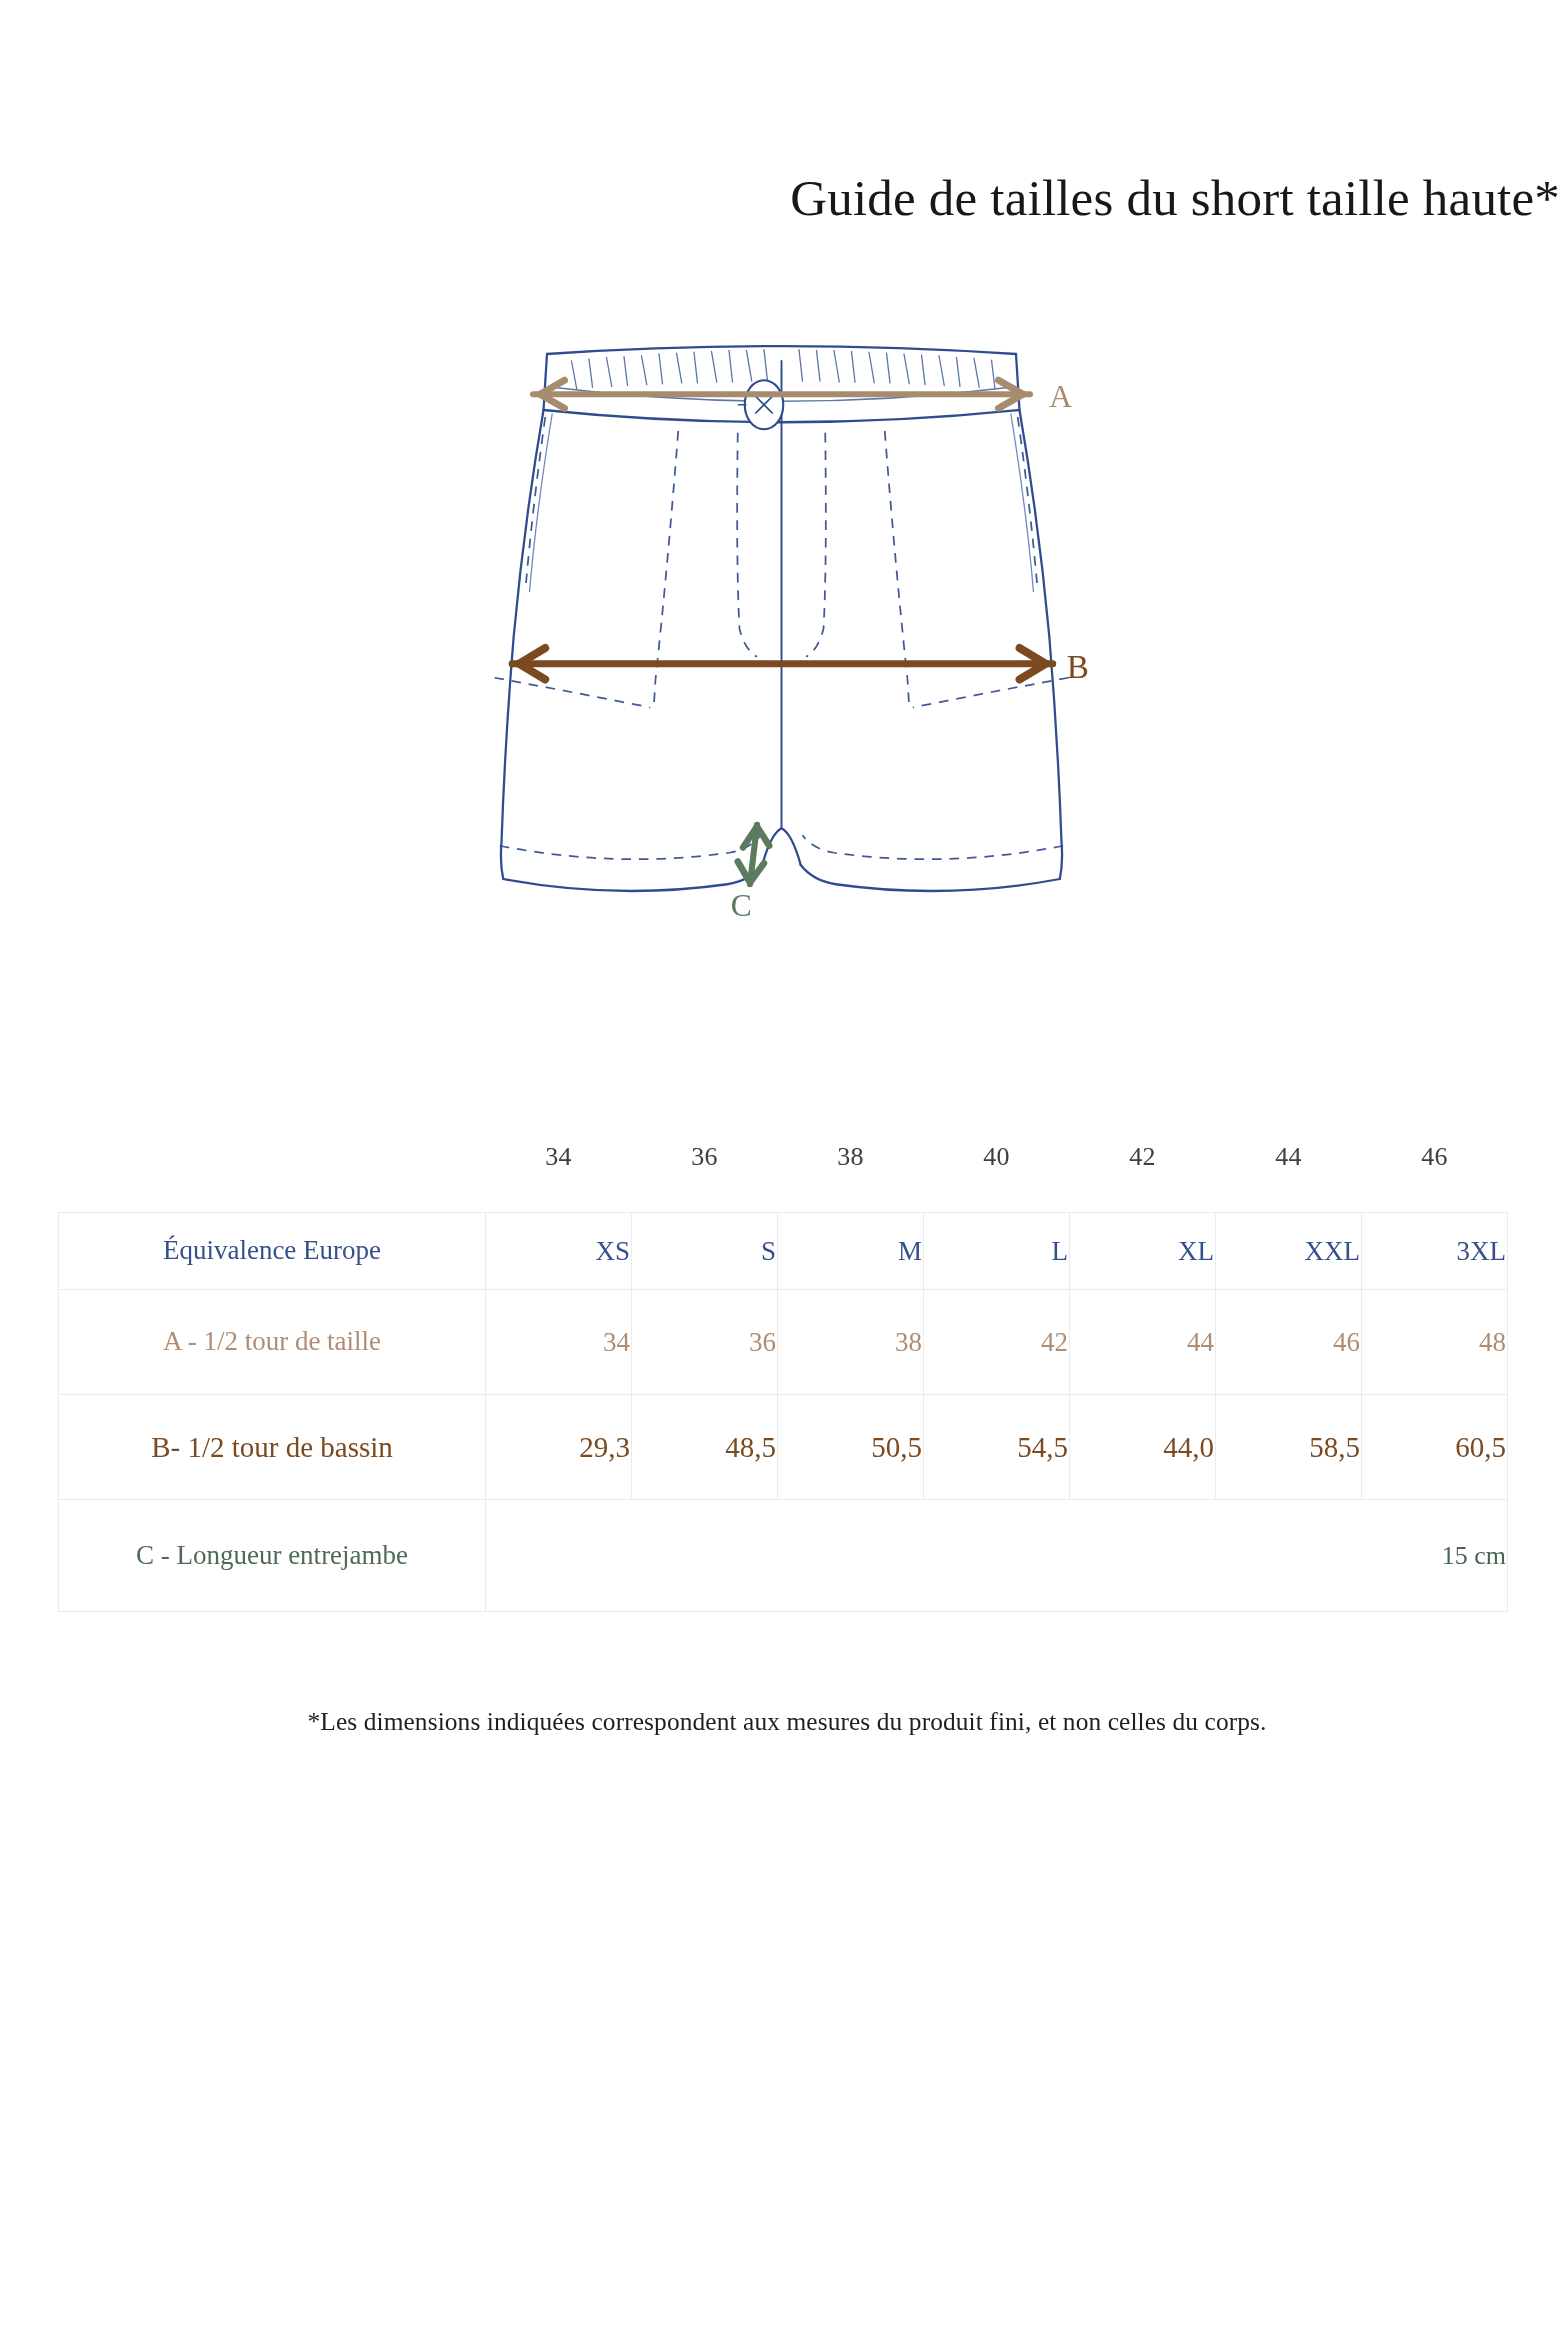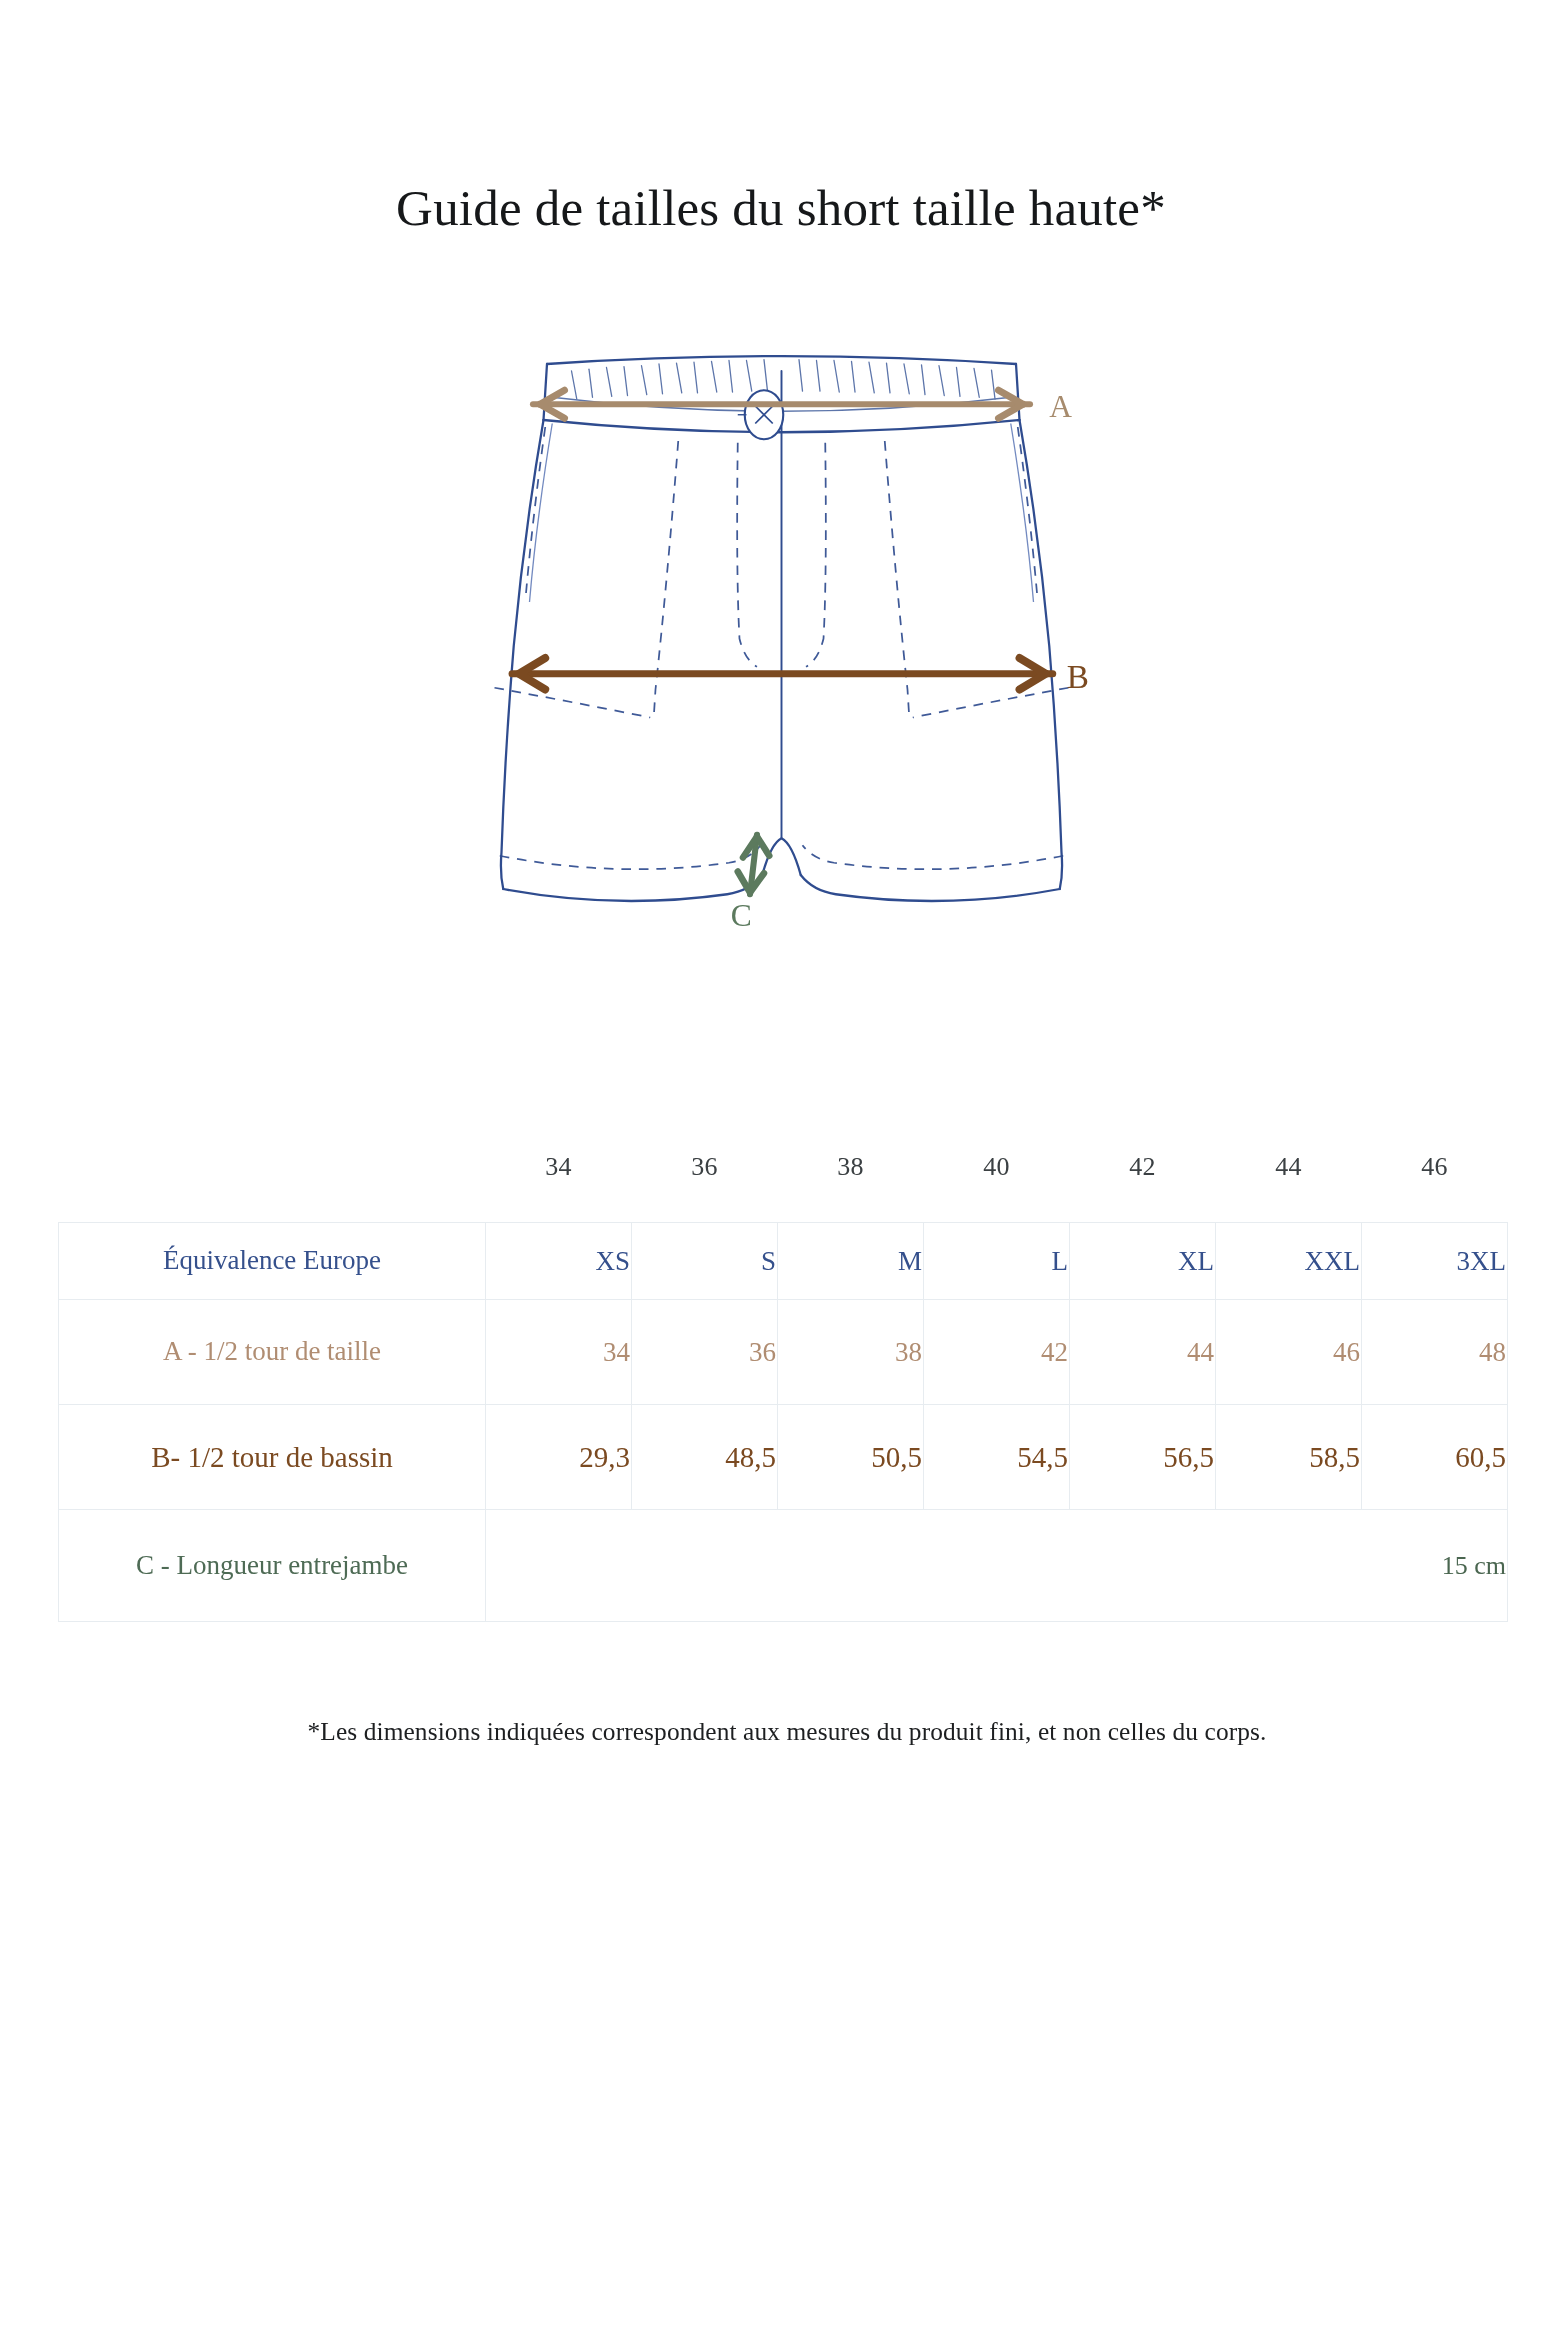--- a/index.html
+++ b/index.html
@@ -11,26 +11,26 @@
     width: 1562px;
     height: 2342px;
     font-family: "Liberation Serif", "DejaVu Serif", serif;
     color: #222222;
     position: relative;
     overflow: hidden;
   }
 
   
   .page-title {
-    text-align: center;
+    text-align: right;
     font-size: 51px;
     font-weight: 400;
     color: #16181a;
     letter-spacing: 0.2px;
-    margin: 12px;
+    margin: 2px;
     padding-top: 168px;
     line-height: 1.1;
   }
 
   
   .illustration-wrap {
     width: 100%;
     display: flex;
     justify-content: center;
     margin-top: 77px;
@@ -267,21 +267,21 @@
         <td>46</td>
         <td>48</td>
       </tr>
 
       <tr class="body-row row-b">
         <td class="label-cell">B- 1/2 tour de bassin</td>
         <td>29,3</td>
         <td>48,5</td>
         <td>50,5</td>
         <td>54,5</td>
-        <td>56,5</td>
+        <td>44,0</td>
         <td>58,5</td>
         <td>60,5</td>
       </tr>
 
       <tr class="body-row row-c">
         <td class="label-cell">C - Longueur entrejambe</td>
         <td class="merged-cell" colspan="7">15 cm</td>
       </tr>
 
     </tbody>

